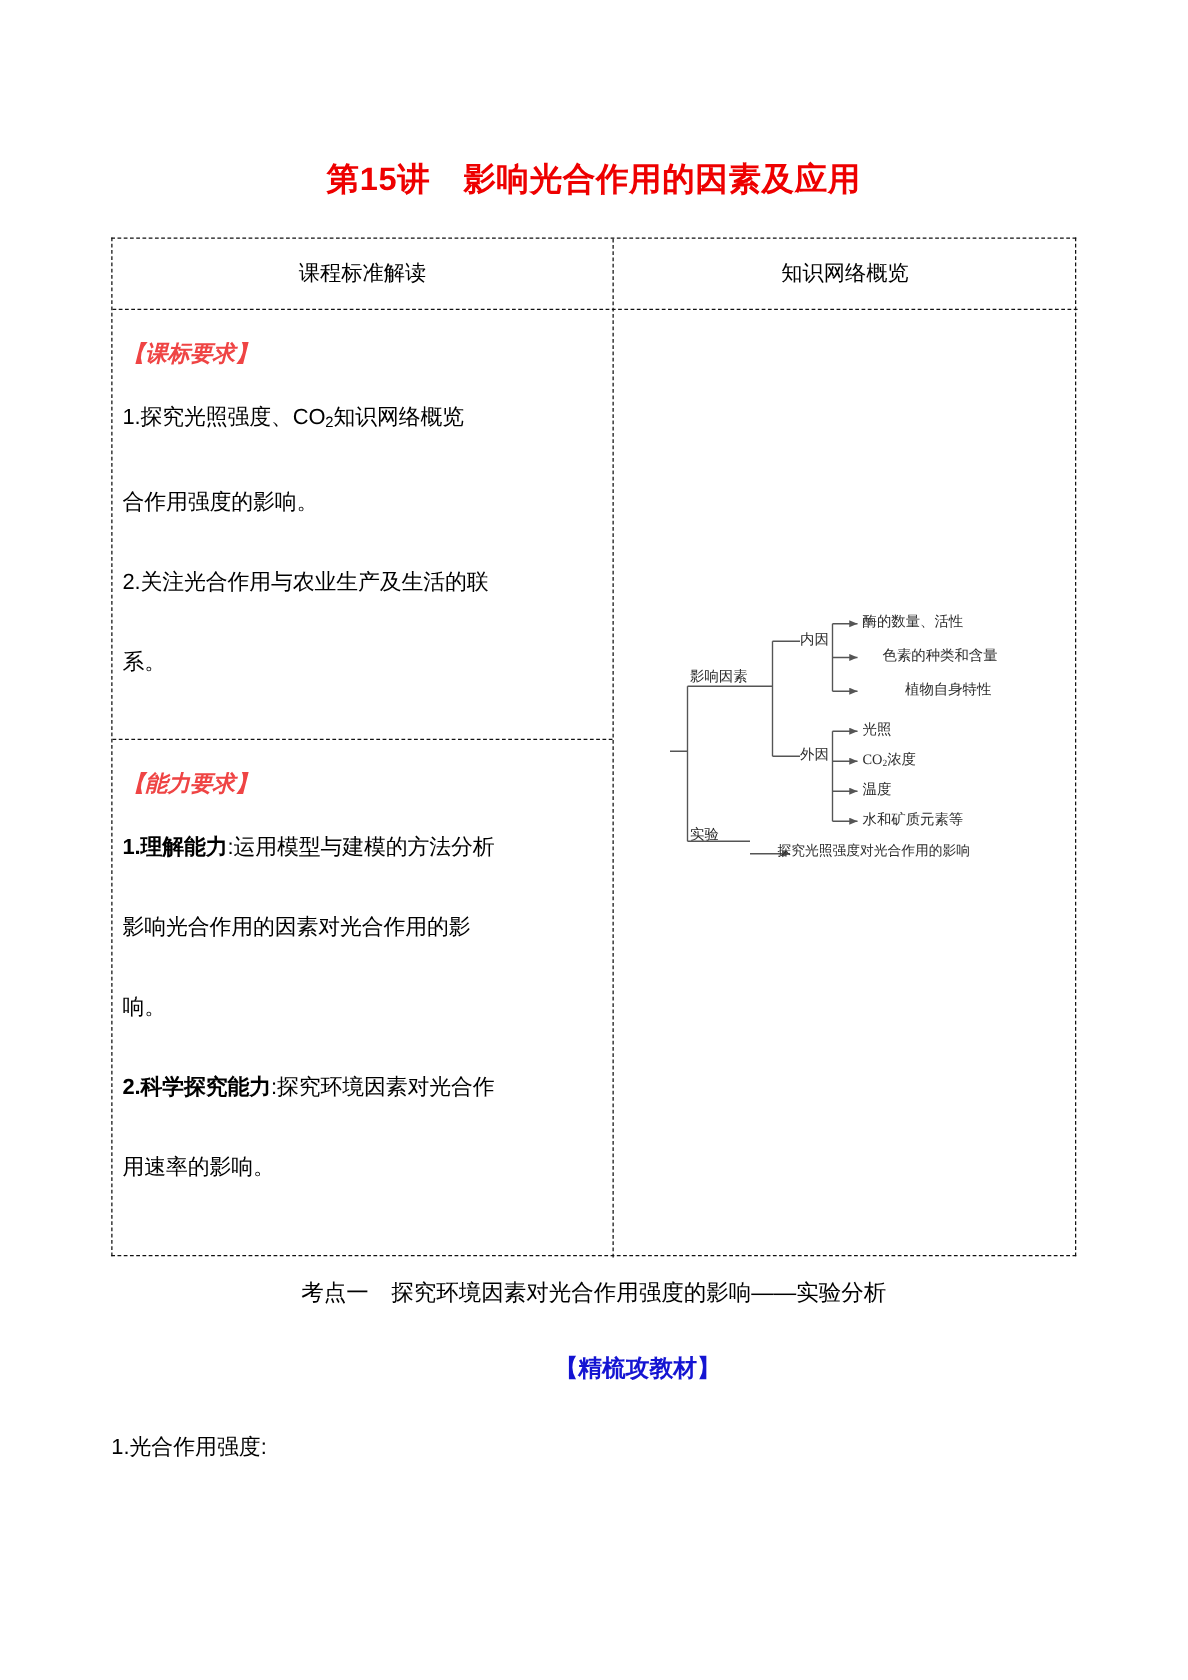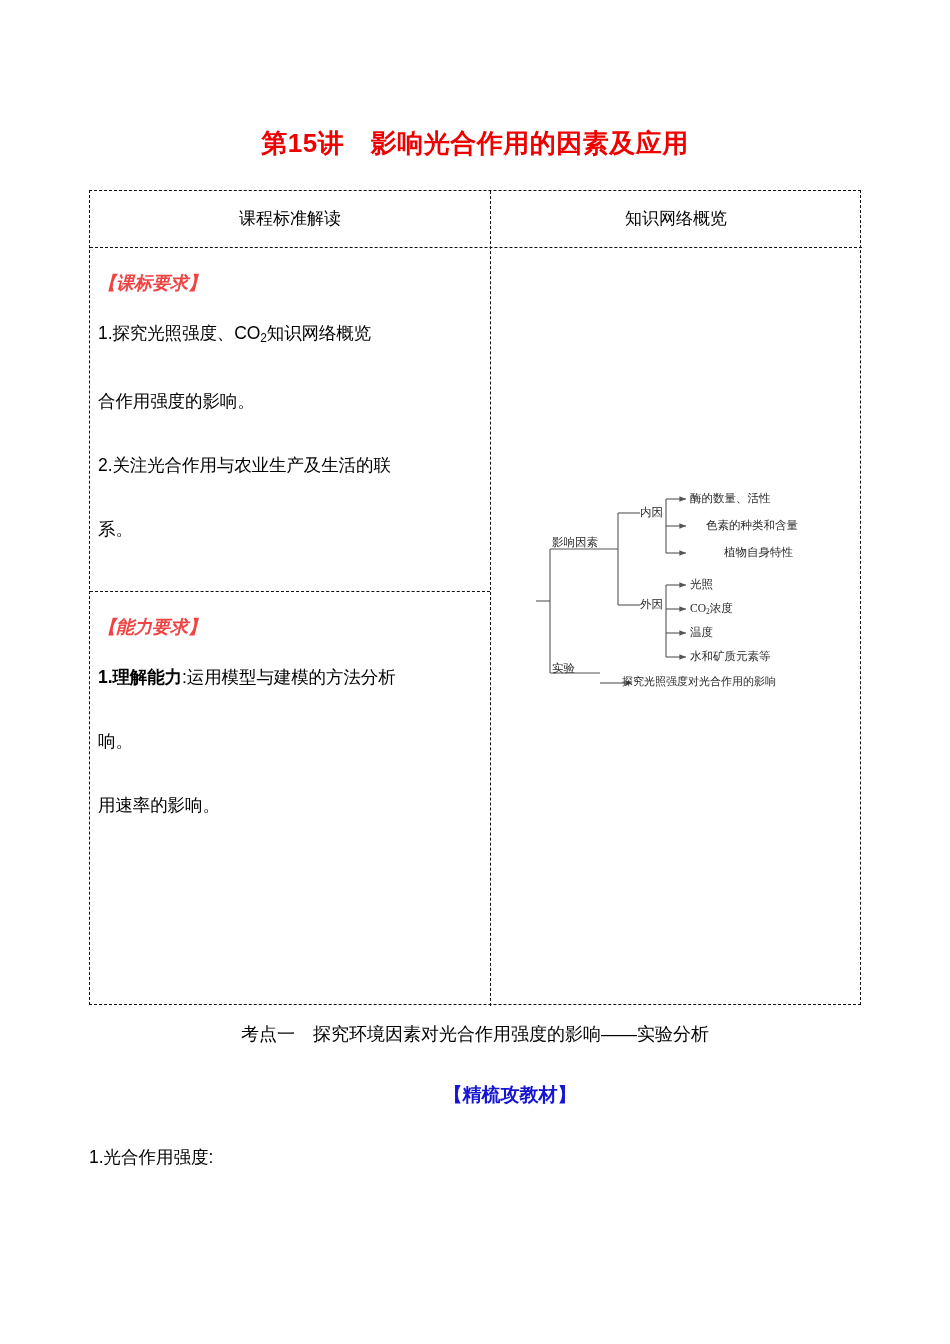--- a/index.html
+++ b/index.html
@@ -224,23 +224,25 @@
       <div class="req-line">2.关注光合作用与农业生产及生活的联</div>
 
       <div class="req-line">系。</div>
     </div>
 
     <div class="left-body-2">
       <div class="blue-head">【能力要求】</div>
 
       <div class="req-line"><b>1.</b><b>理解能力</b><span>:运用模型与建模的方法分析</span></div>
 
+      <div class="req-line">影响光合作用的因素对光合作用的影</div>
 
       <div class="req-line">响。</div>
 
+      <div class="req-line"><b>2.</b><b>科学探究能力</b><span>:探究环境因素对光合作</span></div>
 
       <div class="req-line">用速率的影响。</div>
     </div>
 
     <div class="mindmap">
       <div class="mm-inner">
 
         <svg class="mm-svg" width="372" height="230">
           <defs>
             <marker id="arrow" markerWidth="7" markerHeight="7" refX="6" refY="2.6" orient="auto" markerUnits="strokeWidth">

